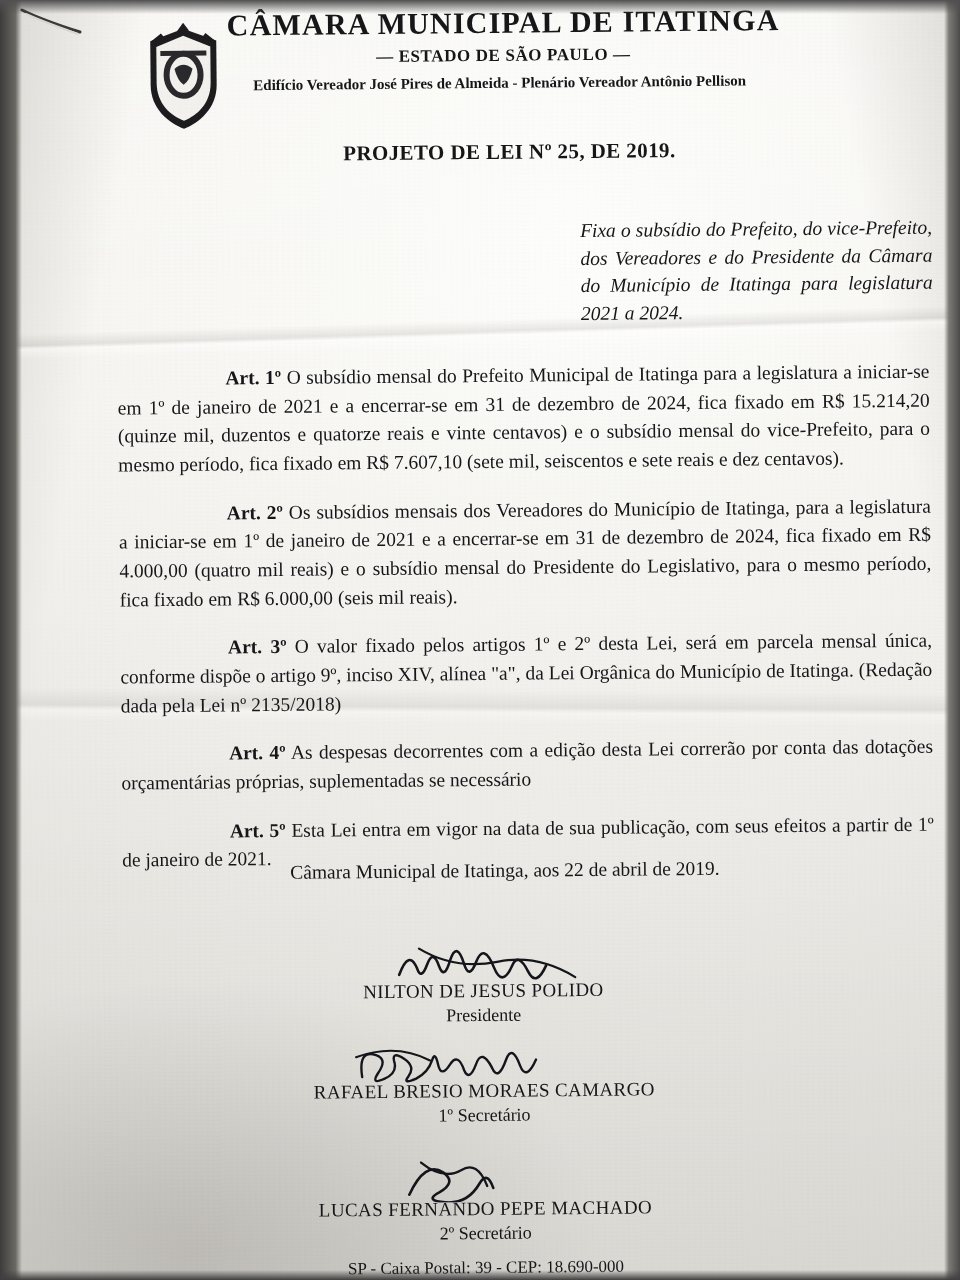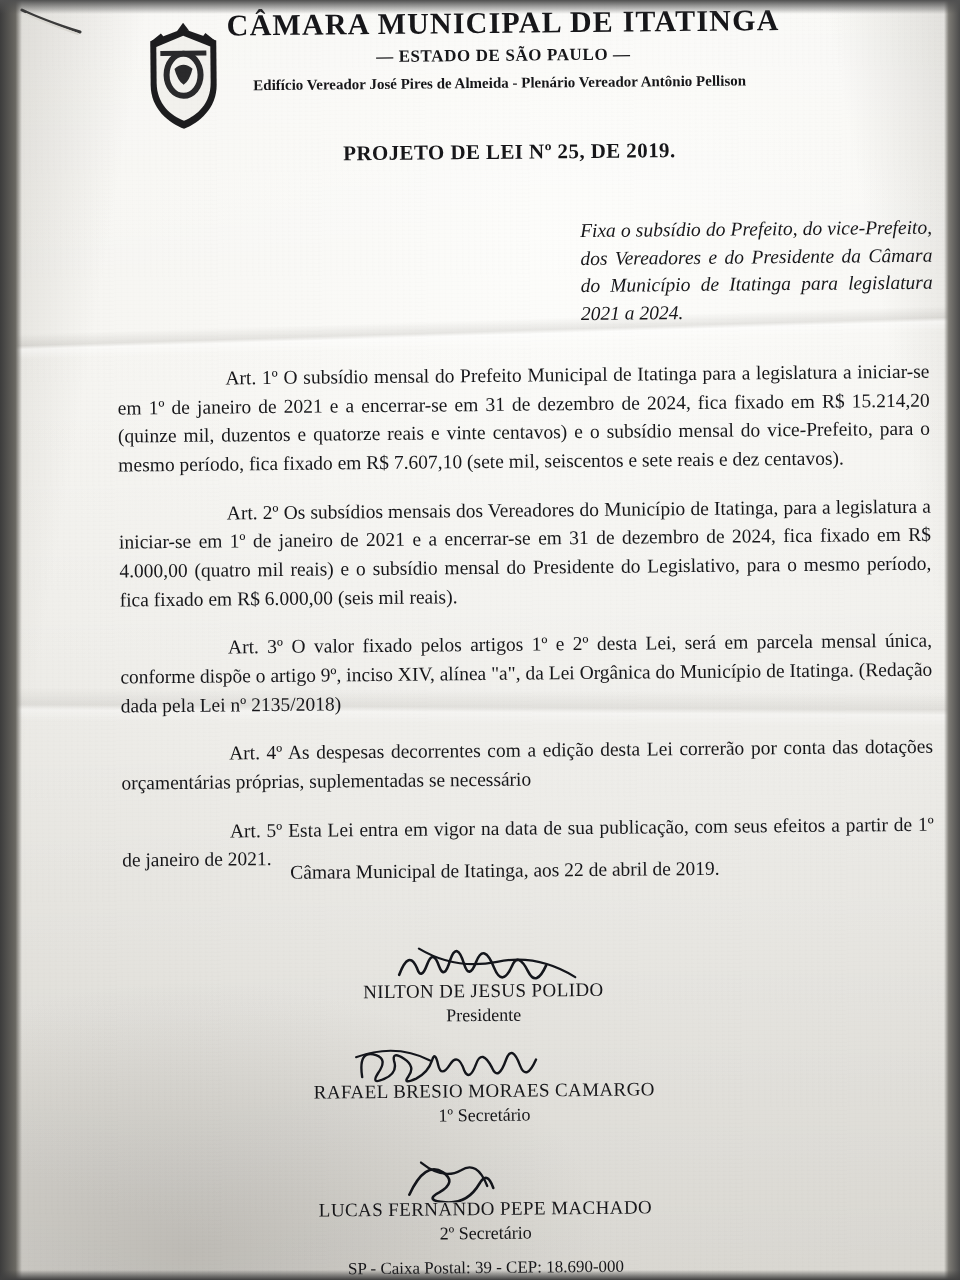--- a/index.html
+++ b/index.html
@@ -148,21 +148,21 @@
     left: 134px; top: 372px;
     width: 812px;
     font-size: 19.5px;
     line-height: 1.47;
     text-align: justify;
   }
   #body p {
     margin: 0 0 20px 0;
     text-indent: 108px;
   }
-  #body p b { font-weight: normal; }
+  #body p b { font-weight: bold; }
 
   #closing {
     position: absolute;
     left: 134px; top: 870px;
     width: 812px;
     font-size: 19.5px;
   }
   #closing .line { text-indent: 168px; }
 
   

